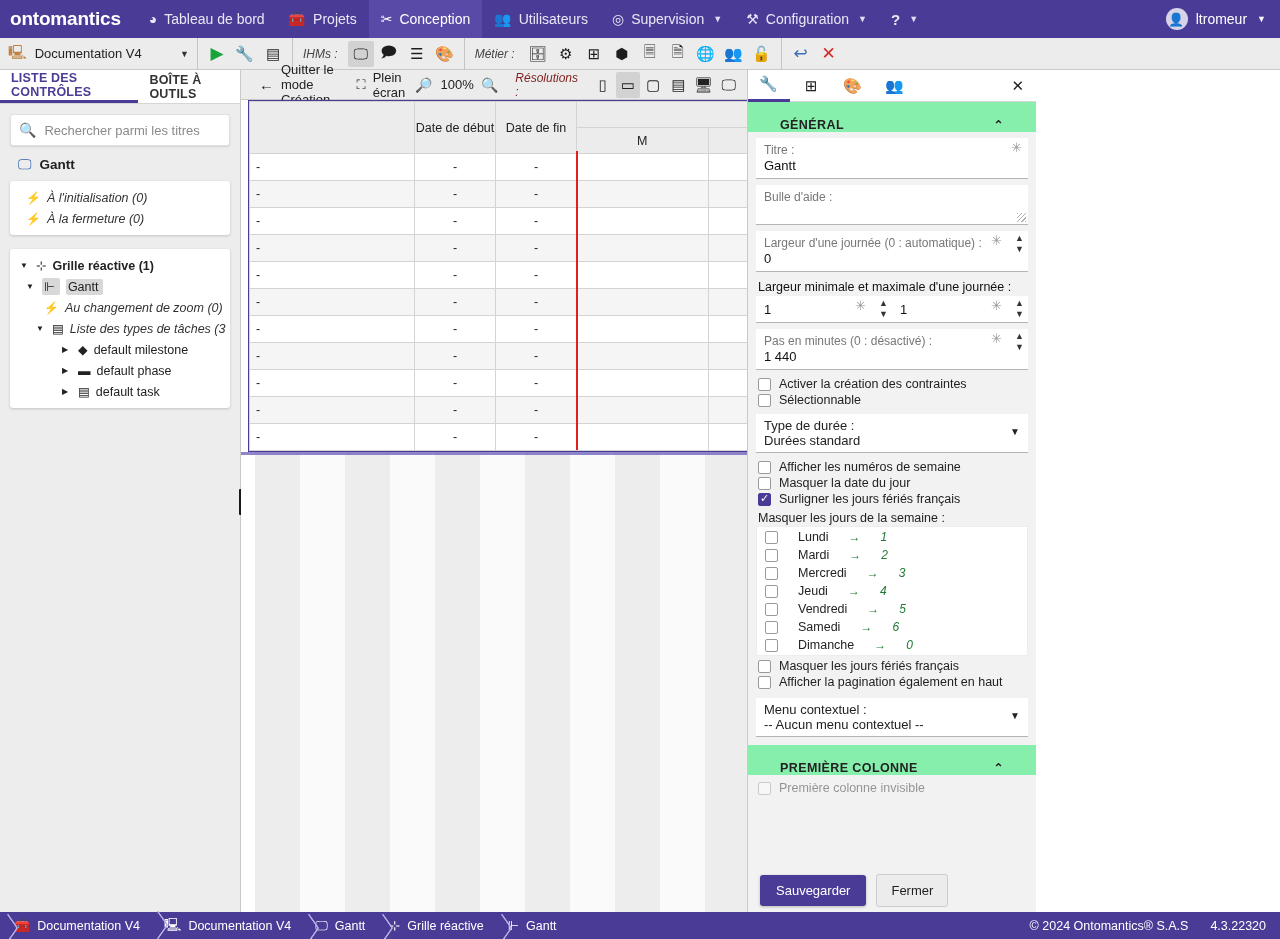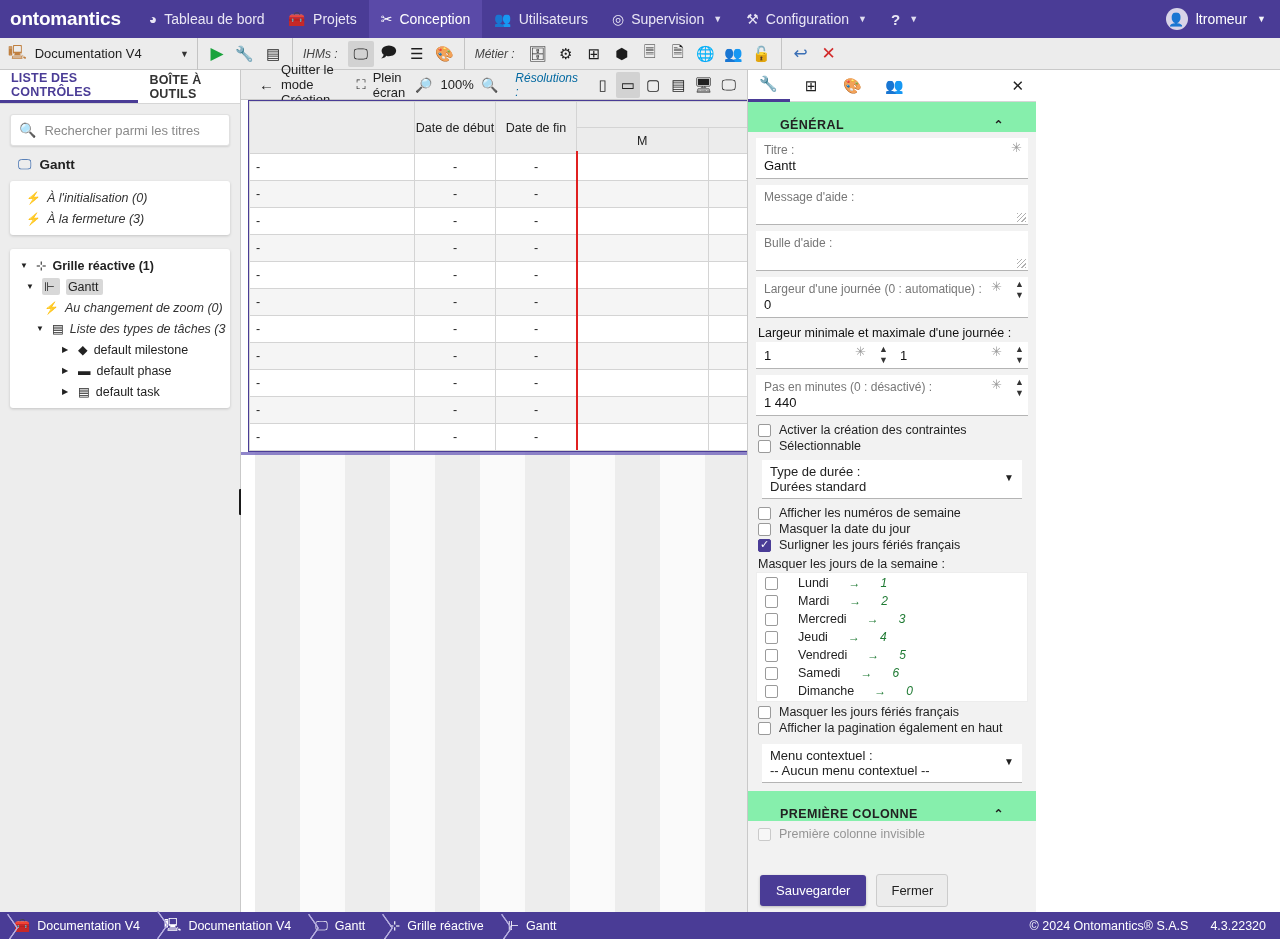--- a/index.html
+++ b/index.html
@@ -121,21 +121,21 @@
   }
   .ctoolbar {
     height: 30px; background: #ececec; border-bottom: 1px solid #c9c9c9;
     display: flex; align-items: center; gap: 0; padding-left: 8px;
   }
   .ct-btn { display: flex; align-items: center; gap: 7px; font-size: 13px; padding: 0 10px; height: 30px; cursor: pointer; }
   .ct-spacer { flex: 1; }
   .zoomgrp { display: flex; align-items: center; gap: 8px; padding-right: 16px; font-size: 13px; }
   .zoomgrp .zi { font-size: 14px; cursor: pointer; }
   .resgrp { display: flex; align-items: center; gap: 1px; padding-right: 6px; }
-  .resgrp .rl { font-size: 12px; font-style: italic; color: #0369a1; padding-right: 7px; }
+  .resgrp .rl { font-size: 12px; font-style: italic; color: #7f1d1d; padding-right: 7px; }
   .res-btn { width: 25px; height: 26px; display: flex; align-items: center; justify-content: center; font-size: 15px; cursor: pointer; border-radius: 2px;}
   .res-btn.sel { background: #d2d2d2; }
 
   .canvas { position: absolute; left: 0; top: 30px; right: 0; bottom: 0; background: #fff; overflow: hidden; }
   .gantt-wrap {
     position: absolute; left: 7px; top: 0px; width: 725px; height: 352px;
     border: 1px solid #4a3c96; background: #fff;
   }
   .gtable { width: 100%; border-collapse: collapse; table-layout: fixed; font-size: 12.5px; }
   .gtable th, .gtable td { border: 1px solid #d4d4d4; }
@@ -183,21 +183,21 @@
     position: absolute; right: 2px; bottom: 2px; width: 9px; height: 9px;
     background: repeating-linear-gradient(135deg, #b0b0b0 0 1px, transparent 1px 3px);
   }
   .fgroup.spin { padding-right: 26px; }
   .spin-ctrl { position: absolute; right: 4px; top: 3px; display: flex; flex-direction: column; gap: 2px; }
   .spin-ctrl span { font-size: 9px; line-height: 9px; cursor: pointer; color: #333; }
   .minmax-label { font-size: 12.5px; padding: 2px 10px 0 10px; color: #111; }
   .minmax-row { display: flex; margin: 2px 8px 0 8px; gap: 0; }
   .minmax-row .fgroup { margin: 0; flex: 1; }
   .selectrow {
-    background: #fff; margin: 6px 14px; border-bottom: 1px solid #b4b4b4; position: relative;
+    background: #fff; margin: 6px 8px; border-bottom: 1px solid #b4b4b4; position: relative;
     padding: 4px 26px 4px 8px; cursor: pointer;
   }
   .selectrow .sarrow { position: absolute; right: 8px; top: 12px; font-size: 10px; }
   .chk-row { display: flex; align-items: center; gap: 8px; padding: 1px 10px; font-size: 12.5px; cursor: pointer; }
   .chk {
     width: 13px; height: 13px; border: 1px solid #9a9a9a; background: #fff; border-radius: 2px; flex: none;
   }
   .chk.on { background: #4a3c96; border-color: #4a3c96; position: relative; }
   .chk.on::after {
     content: "✓"; position: absolute; left: 1px; top: -2px; color: #fff; font-size: 11px; line-height: 13px;
@@ -342,21 +342,21 @@
         <span class="txt">Gantt</span>
       </div>
 
       <div class="card">
         <div class="tree-row ind1">
           <span class="ev">⚡</span>
           <span class="ital">À l'initialisation (0)</span>
         </div>
         <div class="tree-row ind1">
           <span class="ev">⚡</span>
-          <span class="ital">À la fermeture (3)</span>
+          <span class="ital">À la fermeture (0)</span>
         </div>
       </div>
 
       <div class="card">
         <div class="tree-row">
           <span class="tri">▼</span>
           <span>⊹</span>
           <span class="bold">Grille réactive (1)</span>
         </div>
         <div class="tree-row ind1">
@@ -561,25 +561,20 @@
         <span class="chev">⌃</span>
       </div>
 
       <div class="fgroup">
         <span class="req">✳</span>
         <div class="flabel">Titre :</div>
         <div class="fval">Gantt</div>
       </div>
 
 
-      <div class="fgroup ta">
-        <div class="flabel">Message d'aide :</div>
-        <div class="fval"></div>
-        <div class="resize"></div>
-      </div>
 
       <div class="fgroup ta">
         <div class="flabel">Bulle d'aide :</div>
         <div class="fval"></div>
         <div class="resize"></div>
       </div>
 
       <div class="fgroup spin">
         <span class="req" style="right:26px">✳</span>
         <div class="flabel">Largeur d'une journée (0 : automatique) :</div>

